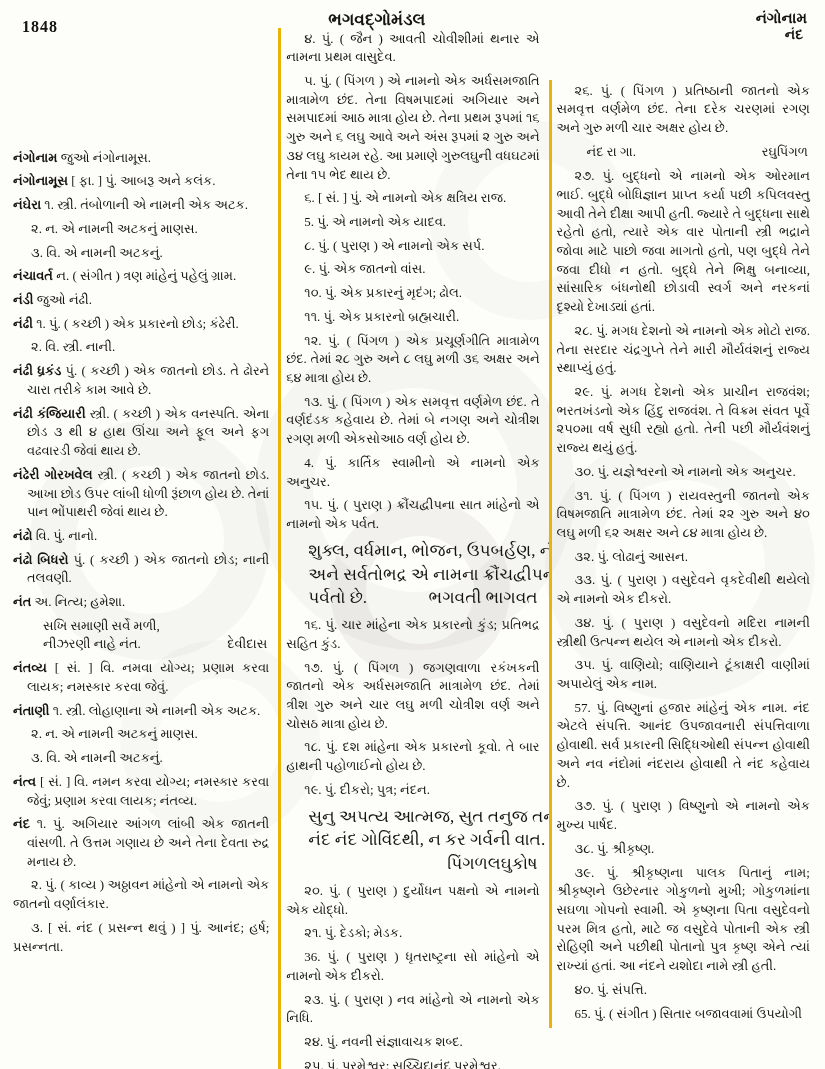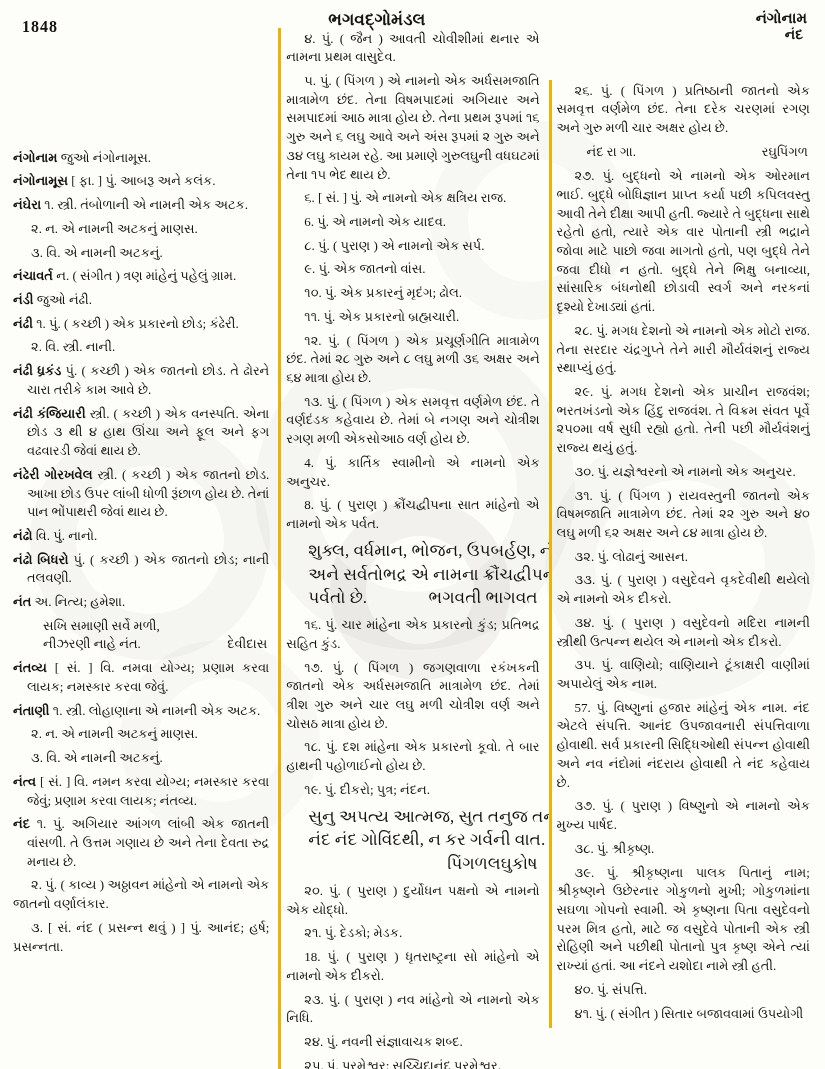--- a/index.html
+++ b/index.html
@@ -102,29 +102,29 @@
         <p class="sub">૩. વિ. એ નામની અટકનું.</p>
         <p class="head"><b>નંત્વ </b>[ સં. ] વિ. નમન કરવા યોગ્ય; નમસ્કાર કરવા જેવું; પ્રણામ કરવા લાયક; નંતવ્ય.</p>
         <p class="head"><b>નંદ </b>૧. પું. અગિયાર આંગળ લાંબી એક જાતની વાંસળી. તે ઉત્તમ ગણાય છે અને તેના દેવતા રુદ્ર મનાય છે.</p>
         <p class="sub">૨. પું. ( કાવ્ય ) અઠ્ઠાવન માંહેનો એ નામનો એક જાતનો વર્ણાલંકાર.</p>
         <p class="sub">૩. [ સં. નંદ ( પ્રસન્ન થવું ) ] પું. આનંદ; હર્ષ; પ્રસન્નતા.</p>
       </div>
     <div class="col">
         <p class="sub">૪. પું. ( જૈન ) આવતી ચોવીશીમાં થનાર એ નામના પ્રથમ વાસુદેવ.</p>
         <p class="sub">૫. પું. ( પિંગળ ) એ નામનો એક અર્ધસમજાતિ માત્રામેળ છંદ. તેના વિષમપાદમાં અગિયાર અને સમપાદમાં આઠ માત્રા હોય છે. તેના પ્રથમ રૂપમાં ૧૬ ગુરુ અને ૬ લઘુ આવે અને અંસ રૂપમાં ૨ ગુરુ અને ૩૪ લઘુ કાયમ રહે. આ પ્રમાણે ગુરુલઘુની વધઘટમાં તેના ૧૫ ભેદ થાય છે.</p>
         <p class="sub">૬. [ સં. ] પું. એ નામનો એક ક્ષત્રિય રાજ.</p>
-        <p class="sub">6. પું. એ નામનો એક યાદવ.</p>
+        <p class="sub">5. પું. એ નામનો એક યાદવ.</p>
         <p class="sub">૮. પું. ( પુરાણ ) એ નામનો એક સર્પ.</p>
         <p class="sub">૯. પું. એક જાતનો વાંસ.</p>
         <p class="sub">૧૦. પું. એક પ્રકારનું મૃદંગ; ઢોલ.</p>
         <p class="sub">૧૧. પું. એક પ્રકારનો બ્રહ્મચારી.</p>
         <p class="sub">૧૨. પું. ( પિંગળ ) એક પ્રચૂર્ણગીતિ માત્રામેળ છંદ. તેમાં ૨૮ ગુરુ અને ૮ લઘુ મળી ૩૬ અક્ષર અને ૬૪ માત્રા હોય છે.</p>
         <p class="sub">૧૩. પું. ( પિંગળ ) એક સમવૃત્ત વર્ણમેળ છંદ. તે વર્ણદંડક કહેવાય છે. તેમાં બે નગણ અને ચોત્રીશ રગણ મળી એકસોઆઠ વર્ણ હોય છે.</p>
         <p class="sub">4. પું. કાર્તિક સ્વામીનો એ નામનો એક અનુચર.</p>
-        <p class="sub">8. પું. ( પુરાણ ) ક્રૌંચદ્વીપના સાત માંહેનો એ નામનો એક પર્વત.</p>
+        <p class="sub">૧૫. પું. ( પુરાણ ) ક્રૌંચદ્વીપના સાત માંહેનો એ નામનો એક પર્વત.</p>
         <div class="cite">
           <div class="verse-line">
             <span class="vl">શુક્લ, વર્ધમાન, ભોજન, ઉપબર્હણ, નંદ, નંદન</span>
           </div>
           <div class="verse-line">
             <span class="vl">અને સર્વતોભદ્ર એ નામના ક્રૌંચદ્વીપના સાત</span>
           </div>
           <div class="verse-line">
             <span class="vl">પર્વતો છે.</span>
             <span class="attr">ભગવતી ભાગવત</span>
@@ -141,21 +141,21 @@
           <div class="verse-line">
             <span class="vl">નંદ નંદ ગોવિંદથી, ન કર ગર્વની વાત.</span>
           </div>
           <div class="verse-line">
             <span class="vl"></span>
             <span class="attr">પિંગળલઘુકોષ</span>
           </div>
         </div>
         <p class="sub">૨૦. પું. ( પુરાણ ) દુર્યોધન પક્ષનો એ નામનો એક યોદ્ધો.</p>
         <p class="sub">૨૧. પું. દેડકો; મેડક.</p>
-        <p class="sub">18. પું. ( પુરાણ ) ધૃતરાષ્ટ્રના સો માંહેનો એ નામનો એક દીકરો.</p>
+        <p class="sub">36. પું. ( પુરાણ ) ધૃતરાષ્ટ્રના સો માંહેનો એ નામનો એક દીકરો.</p>
         <p class="sub">૨૩. પું. ( પુરાણ ) નવ માંહેનો એ નામનો એક નિધિ.</p>
         <p class="sub">૨૪. પું. નવની સંજ્ઞાવાચક શબ્દ.</p>
         <p class="sub">૨૫. પું. પરમેશ્વર; સચ્ચિદાનંદ પરમેશ્વર.</p>
       </div>
     <div class="col">
         <p class="sub">૨૬. પું. ( પિંગળ ) પ્રતિષ્ઠાની જાતનો એક સમવૃત્ત વર્ણમેળ છંદ. તેના દરેક ચરણમાં રગણ અને ગુરુ મળી ચાર અક્ષર હોય છે.</p>
         <div class="verse">
           <div class="verse-line">
             <span class="vl">નંદ રા ગા.</span>
             <span class="attr">રઘુપિંગળ</span>
@@ -168,17 +168,17 @@
         <p class="sub">૩૧. પું. ( પિંગળ ) રાયવસ્તુની જાતનો એક વિષમજાતિ માત્રામેળ છંદ. તેમાં ૨૨ ગુરુ અને ૪૦ લઘુ મળી ૬૨ અક્ષર અને ૮૪ માત્રા હોય છે.</p>
         <p class="sub">૩૨. પું. લોઢાનું આસન.</p>
         <p class="sub">૩૩. પું. ( પુરાણ ) વસુદેવને વૃકદેવીથી થયેલો એ નામનો એક દીકરો.</p>
         <p class="sub">૩૪. પું. ( પુરાણ ) વસુદેવનો મદિરા નામની સ્ત્રીથી ઉત્પન્ન થયેલ એ નામનો એક દીકરો.</p>
         <p class="sub">૩૫. પું. વાણિયો; વાણિયાને ટૂંકાક્ષરી વાણીમાં અપાયેલું એક નામ.</p>
         <p class="sub">57. પું. વિષ્ણુનાં હજાર માંહેનું એક નામ. નંદ એટલે સંપત્તિ. આનંદ ઉપજાવનારી સંપત્તિવાળા હોવાથી. સર્વ પ્રકારની સિદ્ધિઓથી સંપન્ન હોવાથી અને નવ નંદોમાં નંદરાય હોવાથી તે નંદ કહેવાય છે.</p>
         <p class="sub">૩૭. પું. ( પુરાણ ) વિષ્ણુનો એ નામનો એક મુખ્ય પાર્ષદ.</p>
         <p class="sub">૩૮. પું. શ્રીકૃષ્ણ.</p>
         <p class="sub">૩૯. પું. શ્રીકૃષ્ણના પાલક પિતાનું નામ; શ્રીકૃષ્ણને ઉછેરનાર ગોકુળનો મુખી; ગોકુળમાંના સઘળા ગોપનો સ્વામી. એ કૃષ્ણના પિતા વસુદેવનો પરમ મિત્ર હતો, માટે જ વસુદેવે પોતાની એક સ્ત્રી રોહિણી અને પછીથી પોતાનો પુત્ર કૃષ્ણ એને ત્યાં રાખ્યાં હતાં. આ નંદને યશોદા નામે સ્ત્રી હતી.</p>
         <p class="sub">૪૦. પું. સંપત્તિ.</p>
-        <p class="sub">૪૧. પું. ( સંગીત ) સિતાર બજાવવામાં ઉપયોગી</p>
+        <p class="sub">65. પું. ( સંગીત ) સિતાર બજાવવામાં ઉપયોગી</p>
       </div>
   </main>
 
 </div>
 
 </body></html>

